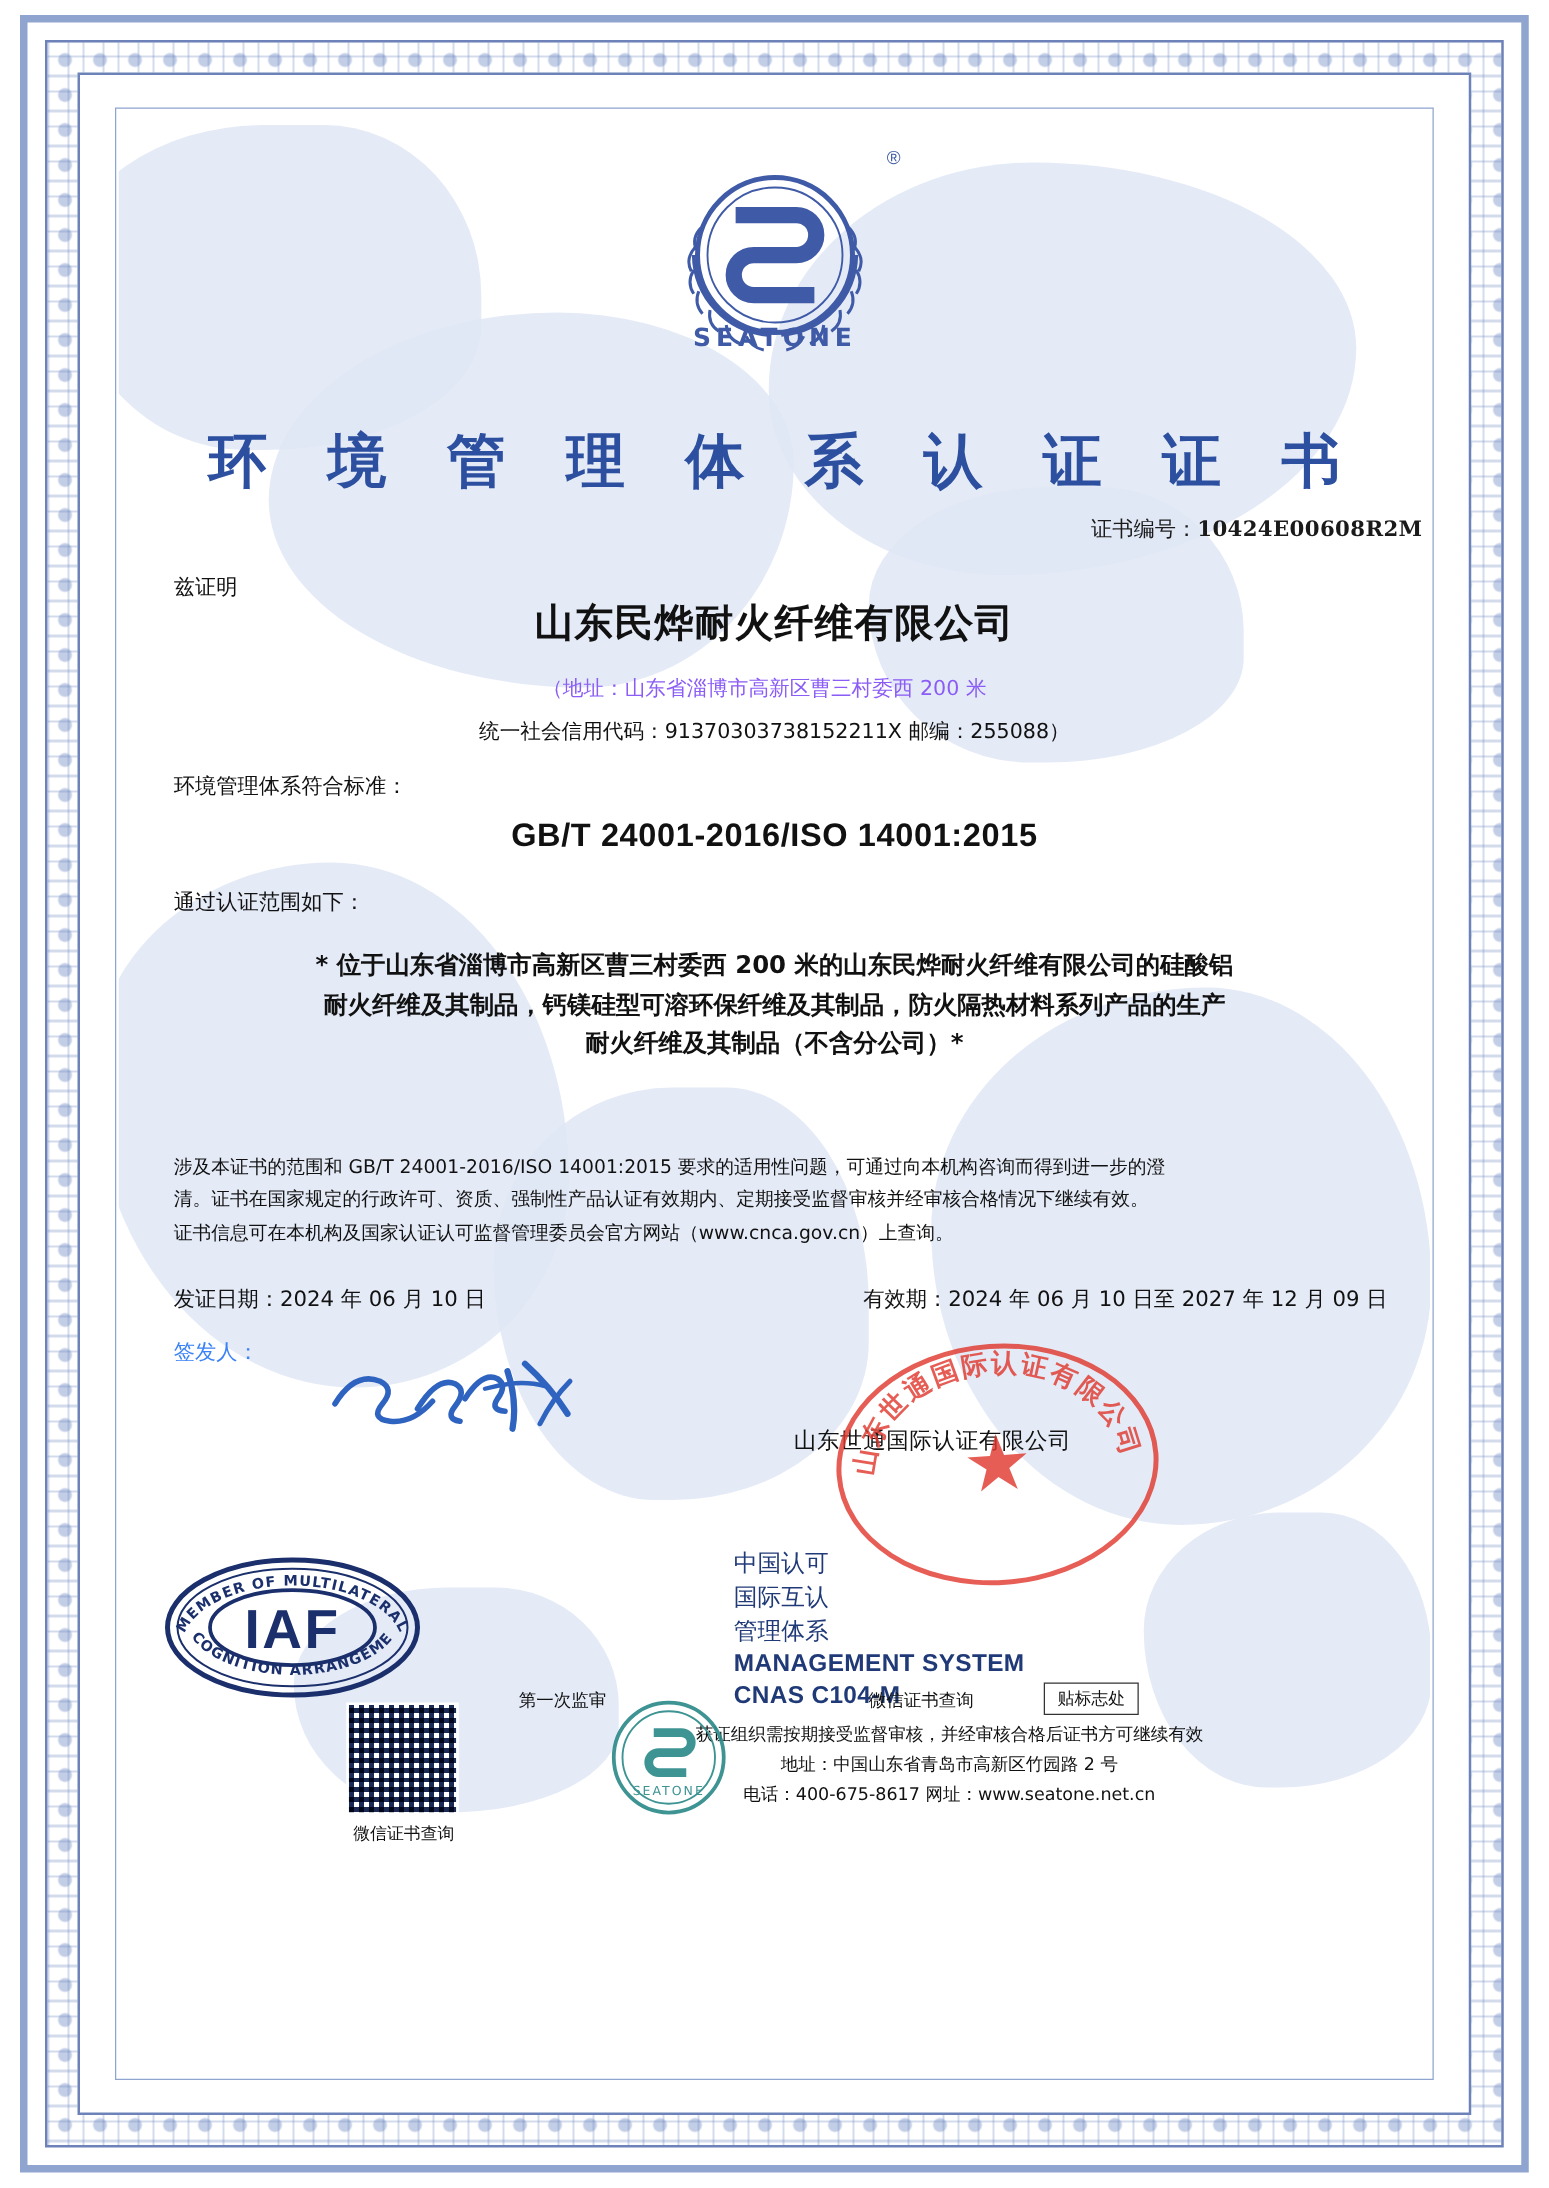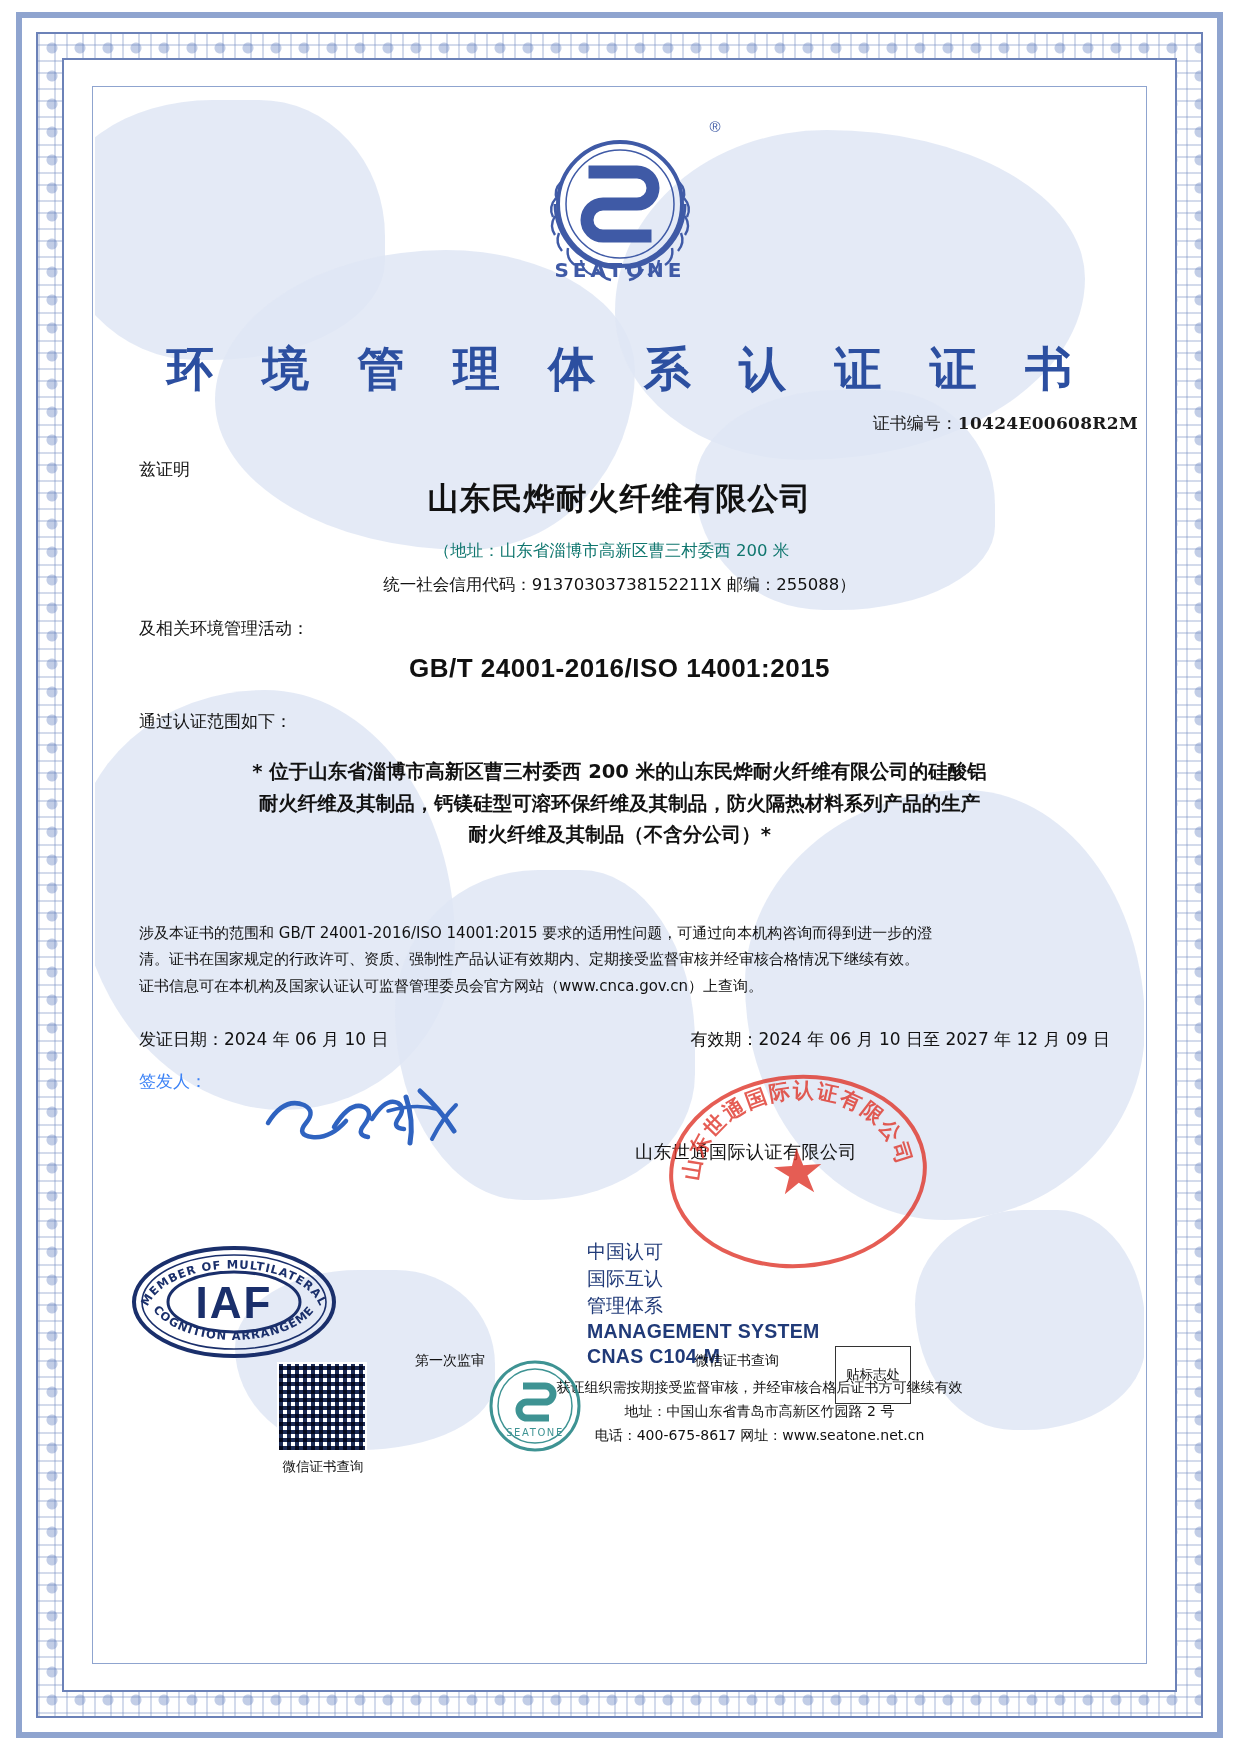--- a/index.html
+++ b/index.html
@@ -135,21 +135,21 @@
     color: #111;
     letter-spacing: 1px;
   }
 
   .addr {
     position: absolute;
     top: 450px;
     left: 0; right: 16px;
     text-align: center;
     font-size: 16.5px;
-    color: #0f766e;
+    color: #8b5cf6;
     font-family: "DejaVu Sans", sans-serif;
   }
   .credit {
     position: absolute;
     top: 484px;
     left: 0; right: 0;
     text-align: center;
     font-size: 16.5px;
     color: #111;
     font-family: "DejaVu Sans", sans-serif;
@@ -348,21 +348,21 @@
     font-family: "DejaVu Sans", sans-serif;
     font-size: 14px;
     color: #111;
   }
   .audit-row .a1 { position: absolute; left: 20px; top: 0; }
   .audit-row .a2 { position: absolute; left: 300px; top: 0; }
   .audit-box {
     position: absolute;
     left: 392px; top: -6px;
     border: 1px solid #333;
-    padding: 19px 10px;
+    padding: 3px 10px;
     font-size: 13.5px;
   }
 
   .foot-note {
     position: absolute;
     top: 1289px;
     left: 300px;
     right: 20px;
     text-align: center;
     font-family: "DejaVu Sans", sans-serif;
@@ -457,21 +457,21 @@
 
     <div class="cert-no">
       <span>证书编号：</span><span class="num">10424E00608R2M</span>
     </div>
 
     <div class="lbl-hereby">兹证明</div>
     <div class="company">山东民烨耐火纤维有限公司</div>
     <div class="addr">（地址：山东省淄博市高新区曹三村委西 200 米</div>
     <div class="credit">统一社会信用代码：91370303738152211X 邮编：255088）</div>
 
-    <div class="lbl-standard">及相关环境管理活动：</div>
+    <div class="lbl-standard">环境管理体系符合标准：</div>
     <div class="standard">GB/T 24001-2016/ISO 14001:2015</div>
 
     <div class="lbl-scope">通过认证范围如下：</div>
     <div class="scope-body">
       <div>* 位于山东省淄博市高新区曹三村委西 200 米的山东民烨耐火纤维有限公司的硅酸铝</div>
       <div>耐火纤维及其制品，钙镁硅型可溶环保纤维及其制品，防火隔热材料系列产品的生产</div>
       <div>耐火纤维及其制品（不含分公司）*</div>
     </div>
 
     <div class="legal">

